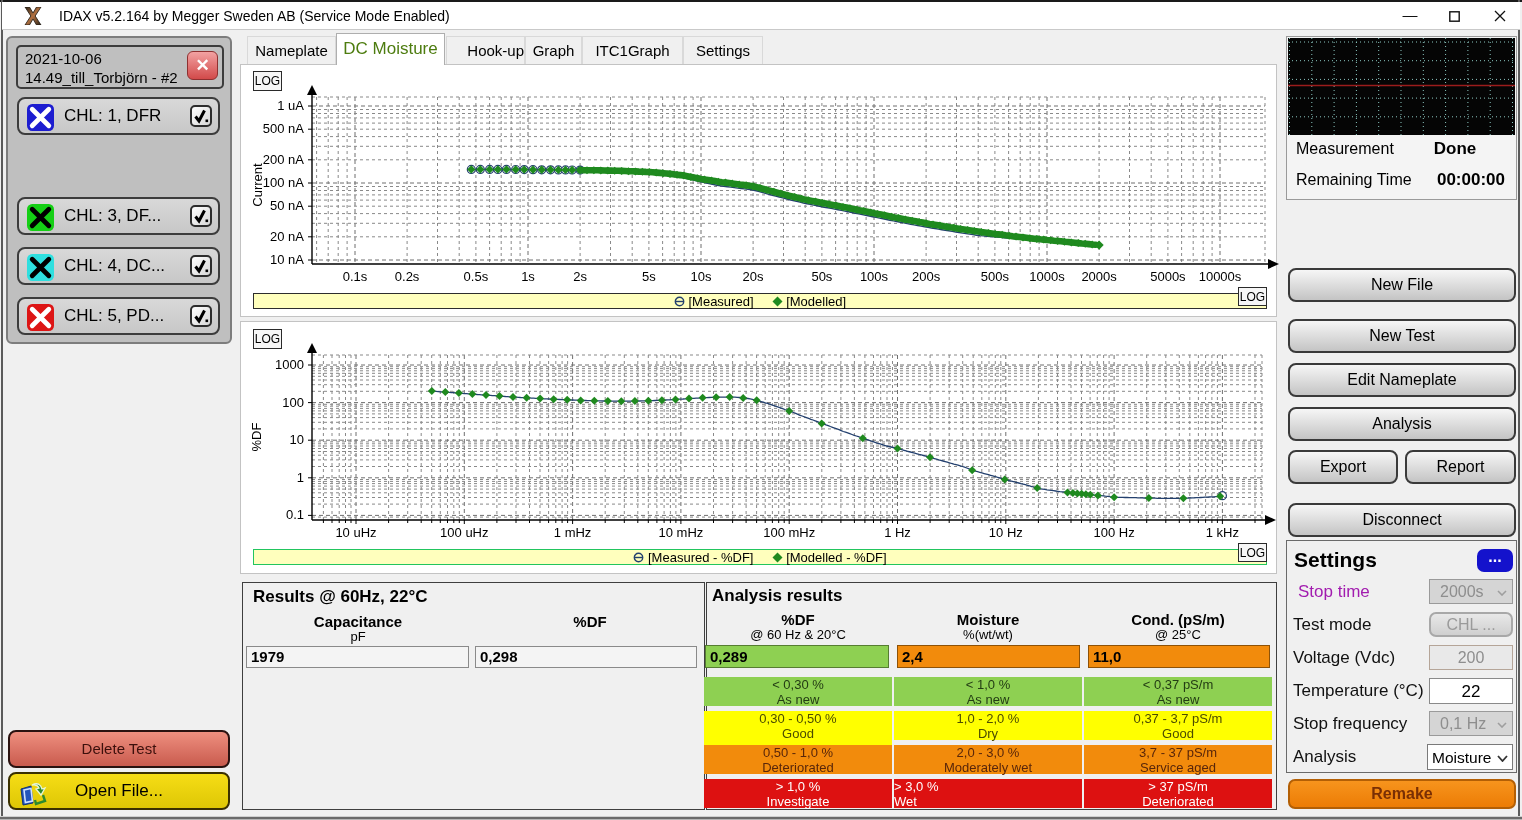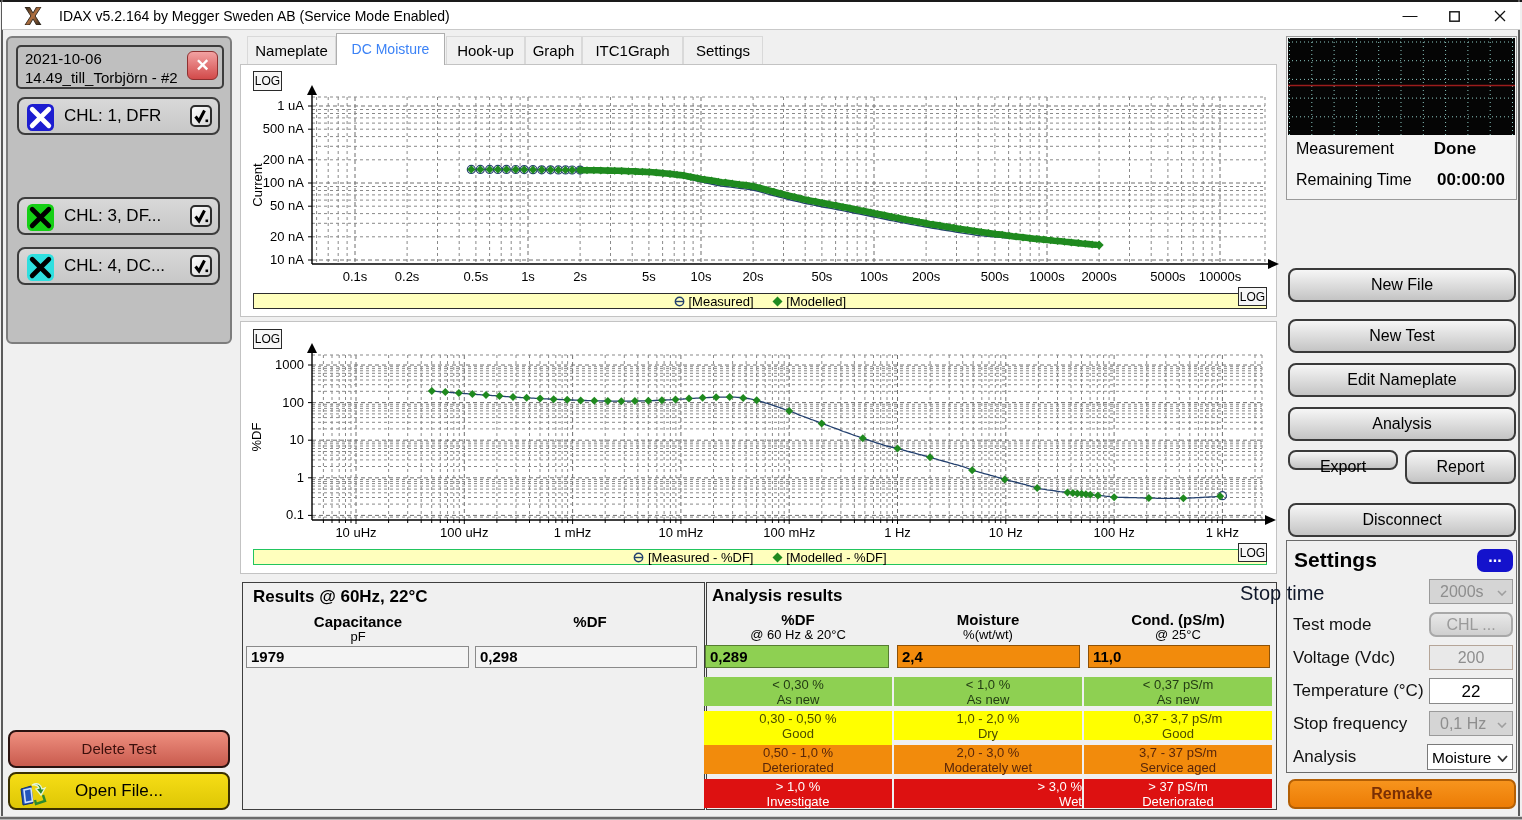--- a/index.html
+++ b/index.html
@@ -71,28 +71,41 @@
         <path d="M5 5L21 21M21 5L5 21" stroke="#000" stroke-width="4.6" stroke-linecap="round"></path>
       </svg>
 <div style="position:absolute;left:45px;top:0;height:34px;line-height:34px;font-size:17px;color:#000">CHL: 4, DC...</div>
 <div style="position:absolute;right:6px;top:6px;width:22px;height:22px;background:linear-gradient(135deg,#ffffff,#d8d8d8);border:2px solid #2d2d2d;border-radius:5px">
 <svg width="18" height="18" viewBox="0 0 18 18" style="position:absolute;left:0px;top:0px">
           <path d="M3.5 9.5L7 14L12.5 3.5" stroke="#000" stroke-width="3" fill="none"></path>
           <rect x="13.5" y="12.5" width="2.6" height="2.6" fill="#000"></rect>
         </svg>
 </div>
     </div>
+    <div style="position:absolute;left:9px;top:259px;width:203px;height:38px;background:linear-gradient(180deg,#d8d8d8,#c7c7c7);border:2px solid #3c3c3c;border-radius:8px">
+<svg style="position:absolute;left:8px;top:5px" width="27" height="27" viewBox="0 0 26 26">
+        <rect width="26" height="26" rx="5" fill="#dd1515"></rect>
+        <path d="M5 5L21 21M21 5L5 21" stroke="#fff" stroke-width="4.6" stroke-linecap="round"></path>
+      </svg>
+<div style="position:absolute;left:45px;top:0;height:34px;line-height:34px;font-size:17px;color:#000">CHL: 5, PD...</div>
+<div style="position:absolute;right:6px;top:6px;width:22px;height:22px;background:linear-gradient(135deg,#ffffff,#d8d8d8);border:2px solid #2d2d2d;border-radius:5px">
+<svg width="18" height="18" viewBox="0 0 18 18" style="position:absolute;left:0px;top:0px">
+          <path d="M3.5 9.5L7 14L12.5 3.5" stroke="#000" stroke-width="3" fill="none"></path>
+          <rect x="13.5" y="12.5" width="2.6" height="2.6" fill="#000"></rect>
+        </svg>
 </div>
+    </div>
+</div>
 
 <div style="position:absolute;left:247px;top:36px;width:89px;height:28px;border:1px solid #d9d9d9;border-bottom:none;text-align:center;line-height:28px;font-size:15px;color:#000">Nameplate</div>
-<div style="position:absolute;left:446px;top:36px;width:79px;height:28px;border:1px solid #d9d9d9;border-bottom:none;text-align:center;line-height:28px;font-size:15px;color:#000">Hook-up</div>
+<div style="position:absolute;left:446px;top:36px;width:79px;height:28px;border:1px solid #d9d9d9;border-bottom:none;text-align:right;line-height:28px;font-size:15px;color:#000">Hook-up</div>
 <div style="position:absolute;left:525px;top:36px;width:57px;height:28px;border:1px solid #d9d9d9;border-bottom:none;text-align:center;line-height:28px;font-size:15px;color:#000">Graph</div>
 <div style="position:absolute;left:582px;top:36px;width:101px;height:28px;border:1px solid #d9d9d9;border-bottom:none;text-align:center;line-height:28px;font-size:15px;color:#000">ITC1Graph</div>
 <div style="position:absolute;left:683px;top:36px;width:80px;height:28px;border:1px solid #d9d9d9;border-bottom:none;text-align:center;line-height:28px;font-size:15px;color:#000">Settings</div>
-<div style="position:absolute;left:336px;top:33px;width:109px;height:32px;background:#fff;border:1px solid #aeaeae;border-bottom:none;text-align:center;line-height:30px;font-size:14px;color:#3b82f6;z-index:3">DC Moisture</div>
+<div style="position:absolute;left:336px;top:33px;width:109px;height:32px;background:#fff;border:1px solid #aeaeae;border-bottom:none;text-align:center;line-height:30px;font-size:17px;color:#4d7c0f;z-index:3">DC Moisture</div>
 
 <svg style="position:absolute;left:0;top:0;width:1522px;height:820px" viewBox="0 0 1522 820">
     <rect x="240.5" y="64.5" width="1036" height="252" fill="#ffffff" stroke="#c3c3c3"></rect>
 <line x1="316.6" y1="97.0" x2="316.6" y2="264.0" stroke="#898989" stroke-width="1" stroke-dasharray="3,3"></line>
 <line x1="328.2" y1="97.0" x2="328.2" y2="264.0" stroke="#898989" stroke-width="1" stroke-dasharray="3,3"></line>
 <line x1="338.2" y1="97.0" x2="338.2" y2="264.0" stroke="#898989" stroke-width="1" stroke-dasharray="3,3"></line>
 <line x1="347.1" y1="97.0" x2="347.1" y2="264.0" stroke="#898989" stroke-width="1" stroke-dasharray="3,3"></line>
 <line x1="355.0" y1="97.0" x2="355.0" y2="264.0" stroke="#6f6f6f" stroke-width="1" stroke-dasharray="4,3"></line>
 <line x1="407.1" y1="97.0" x2="407.1" y2="264.0" stroke="#898989" stroke-width="1" stroke-dasharray="3,3"></line>
 <line x1="437.5" y1="97.0" x2="437.5" y2="264.0" stroke="#898989" stroke-width="1" stroke-dasharray="3,3"></line>
@@ -615,21 +628,21 @@
 <div style="position:absolute;left:704px;top:677px;width:188px;height:29px;background:#8ed052;color:#233c14;text-align:center;font-size:13px;line-height:14.5px;padding-top:1px">&lt; 0,30 %<br>As new</div>
 <div style="position:absolute;left:894px;top:677px;width:188px;height:29px;background:#8ed052;color:#233c14;text-align:center;font-size:13px;line-height:14.5px;padding-top:1px">&lt; 1,0 %<br>As new</div>
 <div style="position:absolute;left:1084px;top:677px;width:188px;height:29px;background:#8ed052;color:#233c14;text-align:center;font-size:13px;line-height:14.5px;padding-top:1px">&lt; 0,37 pS/m<br>As new</div>
 <div style="position:absolute;left:704px;top:711px;width:188px;height:36px;background:#ffff00;color:#4c4c00;text-align:center;font-size:13px;line-height:14.5px;padding-top:1px">0,30 - 0,50 %<br>Good</div>
 <div style="position:absolute;left:894px;top:711px;width:188px;height:29px;background:#ffff00;color:#4c4c00;text-align:center;font-size:13px;line-height:14.5px;padding-top:1px">1,0 - 2,0 %<br>Dry</div>
 <div style="position:absolute;left:1084px;top:711px;width:188px;height:29px;background:#ffff00;color:#4c4c00;text-align:center;font-size:13px;line-height:14.5px;padding-top:1px">0,37 - 3,7 pS/m<br>Good</div>
 <div style="position:absolute;left:704px;top:745px;width:188px;height:29px;background:#f28b0c;color:#59260a;text-align:center;font-size:13px;line-height:14.5px;padding-top:1px">0,50 - 1,0 %<br>Deteriorated</div>
 <div style="position:absolute;left:894px;top:745px;width:188px;height:29px;background:#f28b0c;color:#59260a;text-align:center;font-size:13px;line-height:14.5px;padding-top:1px">2,0 - 3,0 %<br>Moderately wet</div>
 <div style="position:absolute;left:1084px;top:745px;width:188px;height:29px;background:#f28b0c;color:#59260a;text-align:center;font-size:13px;line-height:14.5px;padding-top:1px">3,7 - 37 pS/m<br>Service aged</div>
 <div style="position:absolute;left:704px;top:779px;width:188px;height:29px;background:#dd1111;color:#ffffff;text-align:center;font-size:13px;line-height:14.5px;padding-top:1px">&gt; 1,0 %<br>Investigate</div>
-<div style="position:absolute;left:894px;top:779px;width:188px;height:29px;background:#dd1111;color:#ffffff;text-align:right;font-size:13px;line-height:14.5px;padding-top:1px">&gt; 3,0 %<br>Wet</div>
+<div style="position:absolute;left:894px;top:779px;width:188px;height:29px;background:#dd1111;color:#ffffff;text-align:left;font-size:13px;line-height:14.5px;padding-top:1px">&gt; 3,0 %<br>Wet</div>
 <div style="position:absolute;left:1084px;top:779px;width:188px;height:29px;background:#dd1111;color:#ffffff;text-align:center;font-size:13px;line-height:14.5px;padding-top:1px">&gt; 37 pS/m<br>Deteriorated</div>
 
 <div style="position:absolute;left:1286px;top:36px;width:231px;height:164px;background:#f4f4f4;border:1px solid #9a9a9a"></div>
 <svg style="position:absolute;left:1288px;top:38px;width:227px;height:97px" viewBox="0 0 227 97">
 <rect width="227" height="97" fill="#050505"></rect>
 <line x1="1.5" y1="0" x2="1.5" y2="97" stroke="#8cc8c2" stroke-width="1" stroke-dasharray="1,3"></line>
 <line x1="23.8" y1="0" x2="23.8" y2="97" stroke="#8cc8c2" stroke-width="1" stroke-dasharray="1,3"></line>
 <line x1="46.1" y1="0" x2="46.1" y2="97" stroke="#8cc8c2" stroke-width="1" stroke-dasharray="1,3"></line>
 <line x1="68.4" y1="0" x2="68.4" y2="97" stroke="#8cc8c2" stroke-width="1" stroke-dasharray="1,3"></line>
 <line x1="90.7" y1="0" x2="90.7" y2="97" stroke="#8cc8c2" stroke-width="1" stroke-dasharray="1,3"></line>
@@ -647,28 +660,28 @@
 <line x1="0" y1="47.5" x2="227" y2="47.5" stroke="#9b1c1c" stroke-width="1.6"></line>
 </svg>
 <div style="position:absolute;left:1296px;top:140px;font-size:16px;color:#000">Measurement</div>
 <div class="b" style="position:absolute;left:1420px;top:139px;width:70px;text-align:center;font-size:17px;color:#000">Done</div>
 <div style="position:absolute;left:1296px;top:171px;font-size:16px;color:#000">Remaining Time</div>
 <div class="b" style="position:absolute;left:1405px;top:170px;width:100px;text-align:right;font-size:17px;color:#000">00:00:00</div>
 <div style="position:absolute;left:1288px;top:268px;width:228px;height:34px;background:linear-gradient(180deg,#f6f6f6,#c4c4c4);border:2px solid #3a3a3a;border-radius:8px;text-align:center;line-height:30px;font-size:16px;color:#000">New File</div>
 <div style="position:absolute;left:1288px;top:319px;width:228px;height:34px;background:linear-gradient(180deg,#f6f6f6,#c4c4c4);border:2px solid #3a3a3a;border-radius:8px;text-align:center;line-height:30px;font-size:16px;color:#000">New Test</div>
 <div style="position:absolute;left:1288px;top:363px;width:228px;height:34px;background:linear-gradient(180deg,#f6f6f6,#c4c4c4);border:2px solid #3a3a3a;border-radius:8px;text-align:center;line-height:30px;font-size:16px;color:#000">Edit Nameplate</div>
 <div style="position:absolute;left:1288px;top:407px;width:228px;height:34px;background:linear-gradient(180deg,#f6f6f6,#c4c4c4);border:2px solid #3a3a3a;border-radius:8px;text-align:center;line-height:30px;font-size:16px;color:#000">Analysis</div>
-<div style="position:absolute;left:1288px;top:450px;width:110px;height:20px;background:linear-gradient(180deg,#f6f6f6,#c4c4c4);border:2px solid #3a3a3a;border-radius:8px;text-align:center;line-height:30px;font-size:16px;color:#000">Export</div>
+<div style="position:absolute;left:1288px;top:450px;width:110px;height:34px;background:linear-gradient(180deg,#f6f6f6,#c4c4c4);border:2px solid #3a3a3a;border-radius:8px;text-align:center;line-height:30px;font-size:16px;color:#000">Export</div>
 <div style="position:absolute;left:1405px;top:450px;width:111px;height:34px;background:linear-gradient(180deg,#f6f6f6,#c4c4c4);border:2px solid #3a3a3a;border-radius:8px;text-align:center;line-height:30px;font-size:16px;color:#000">Report</div>
 <div style="position:absolute;left:1288px;top:503px;width:228px;height:34px;background:linear-gradient(180deg,#f6f6f6,#c4c4c4);border:2px solid #3a3a3a;border-radius:8px;text-align:center;line-height:30px;font-size:16px;color:#000">Disconnect</div>
 
 <div style="position:absolute;left:1286px;top:540px;width:231px;height:233px;background:#f0f0f0;border:1px solid #6a6a6a"></div>
 <div class="b" style="position:absolute;left:1294px;top:548px;font-size:21px;color:#000">Settings</div>
 <div style="position:absolute;left:1477px;top:549px;width:36px;height:23px;background:#1412cc;border-radius:7px;color:#fff;font-weight:bold;text-align:center;line-height:16px;font-size:16px">...</div>
-<div style="position:absolute;left:1240px;top:582px;font-size:20px;color:#0f172a">Stop time</div>
+<div style="position:absolute;left:1298px;top:582px;font-size:17px;color:#a21caf">Stop time</div>
 <div style="position:absolute;left:1429px;top:579px;width:84px;height:25px;background:#d5d5d5;border:1px solid #9a9a9a;color:#8e8e8e;font-size:16px;line-height:24px;padding-left:10px">2000s<svg width="10" height="6" viewBox="0 0 10 6" style="position:absolute;right:5px;top:10px">
       <path d="M1 1L5 5L9 1" stroke="#9e9e9e" stroke-width="1.6" fill="none"></path>
     </svg></div>
 <div style="position:absolute;left:1293px;top:615px;font-size:17px;color:#111">Test mode</div>
 <div style="position:absolute;left:1429px;top:612px;width:84px;height:25px;background:linear-gradient(180deg,#e8e8e8,#cfcfcf);border:2px solid #a8a8a8;border-radius:7px;color:#9a9a9a;font-size:16px;line-height:22px;text-align:center">CHL ...</div>
 <div style="position:absolute;left:1293px;top:648px;font-size:17px;color:#111">Voltage (Vdc)</div>
 <div style="position:absolute;left:1429px;top:645px;width:84px;height:25px;background:#e9e9e9;border:1px solid #b5a598;color:#8e8e8e;font-size:16px;line-height:24px;text-align:center">200</div>
 <div style="position:absolute;left:1293px;top:681px;font-size:17px;color:#111">Temperature (°C)</div>
 <div style="position:absolute;left:1429px;top:678px;width:84px;height:26px;background:#fff;border:1px solid #8a8a8a;color:#000;font-size:17px;line-height:25px;text-align:center">22</div>
 <div style="position:absolute;left:1293px;top:714px;font-size:17px;color:#111">Stop frequency</div>

